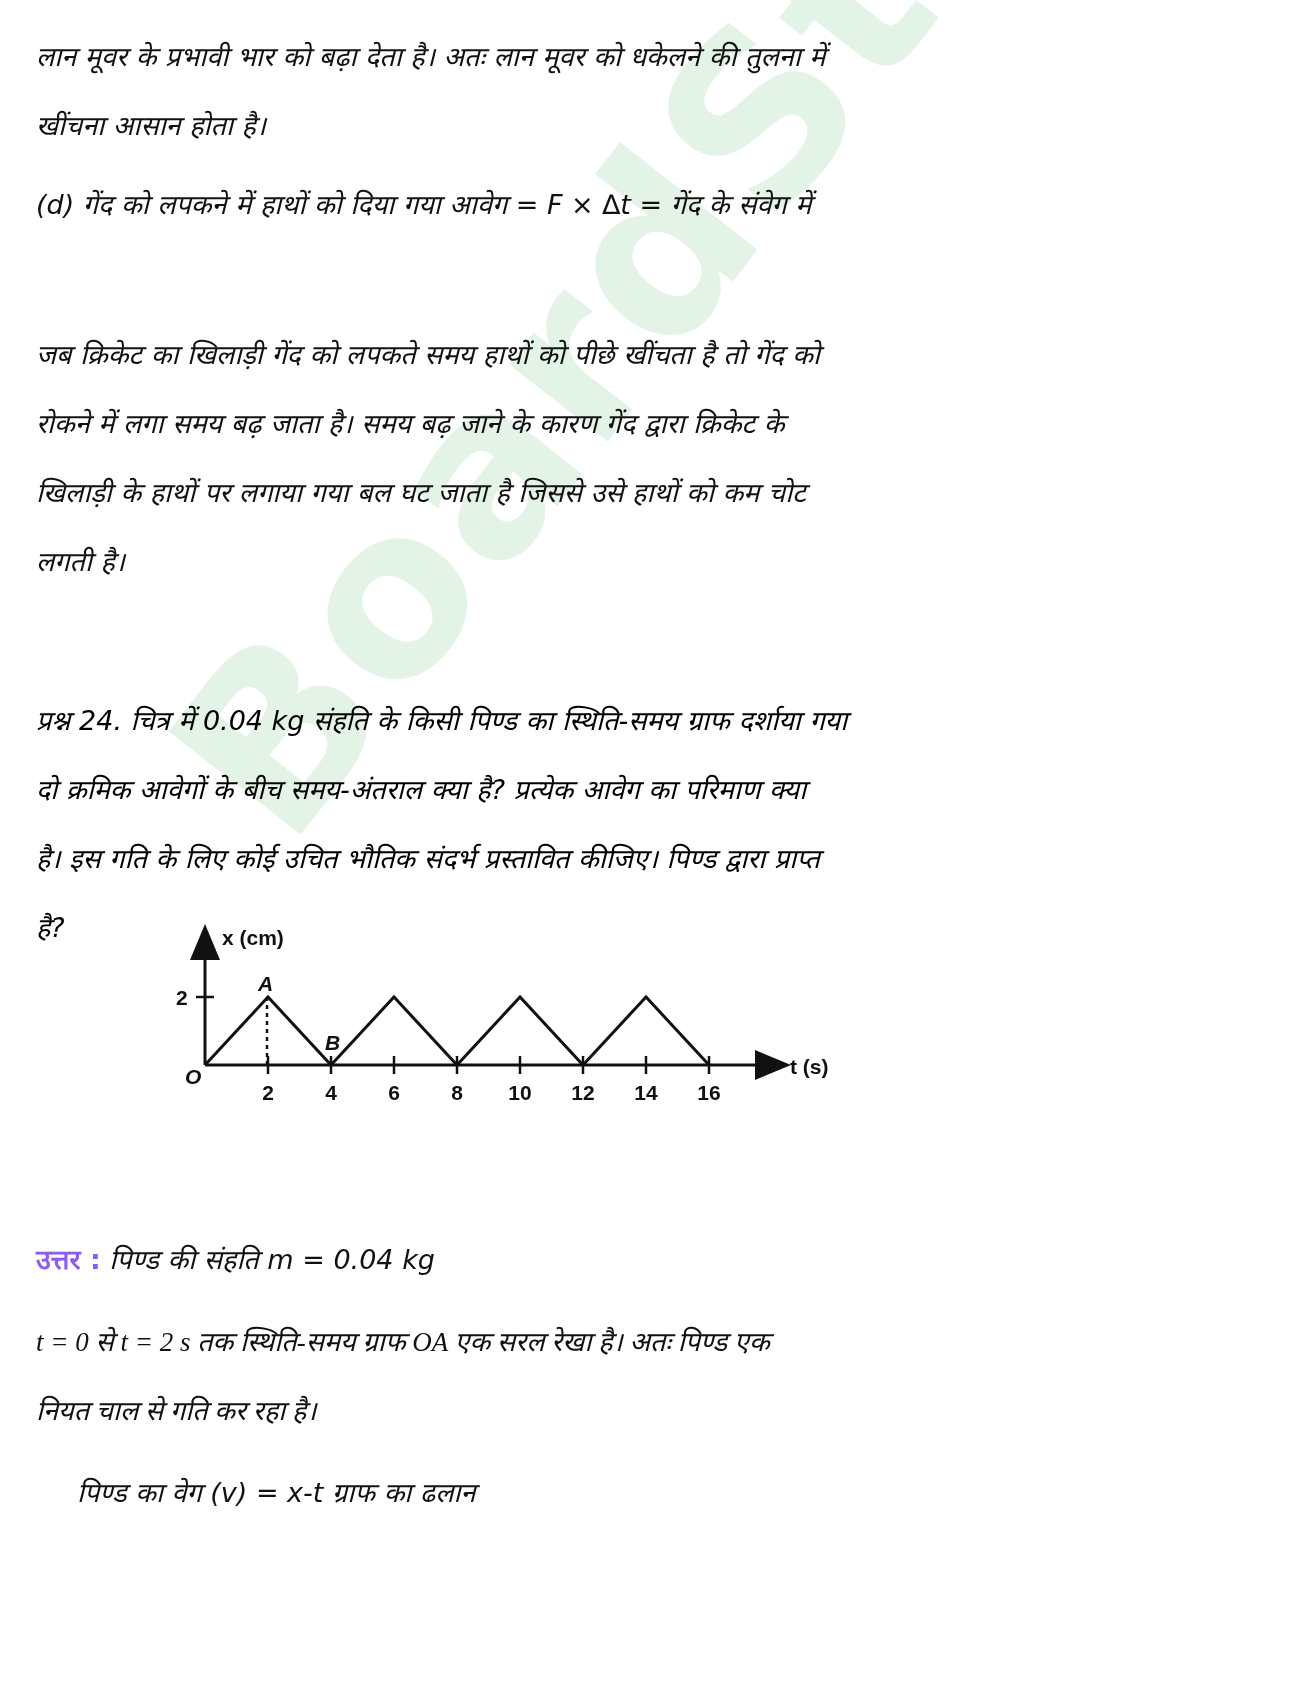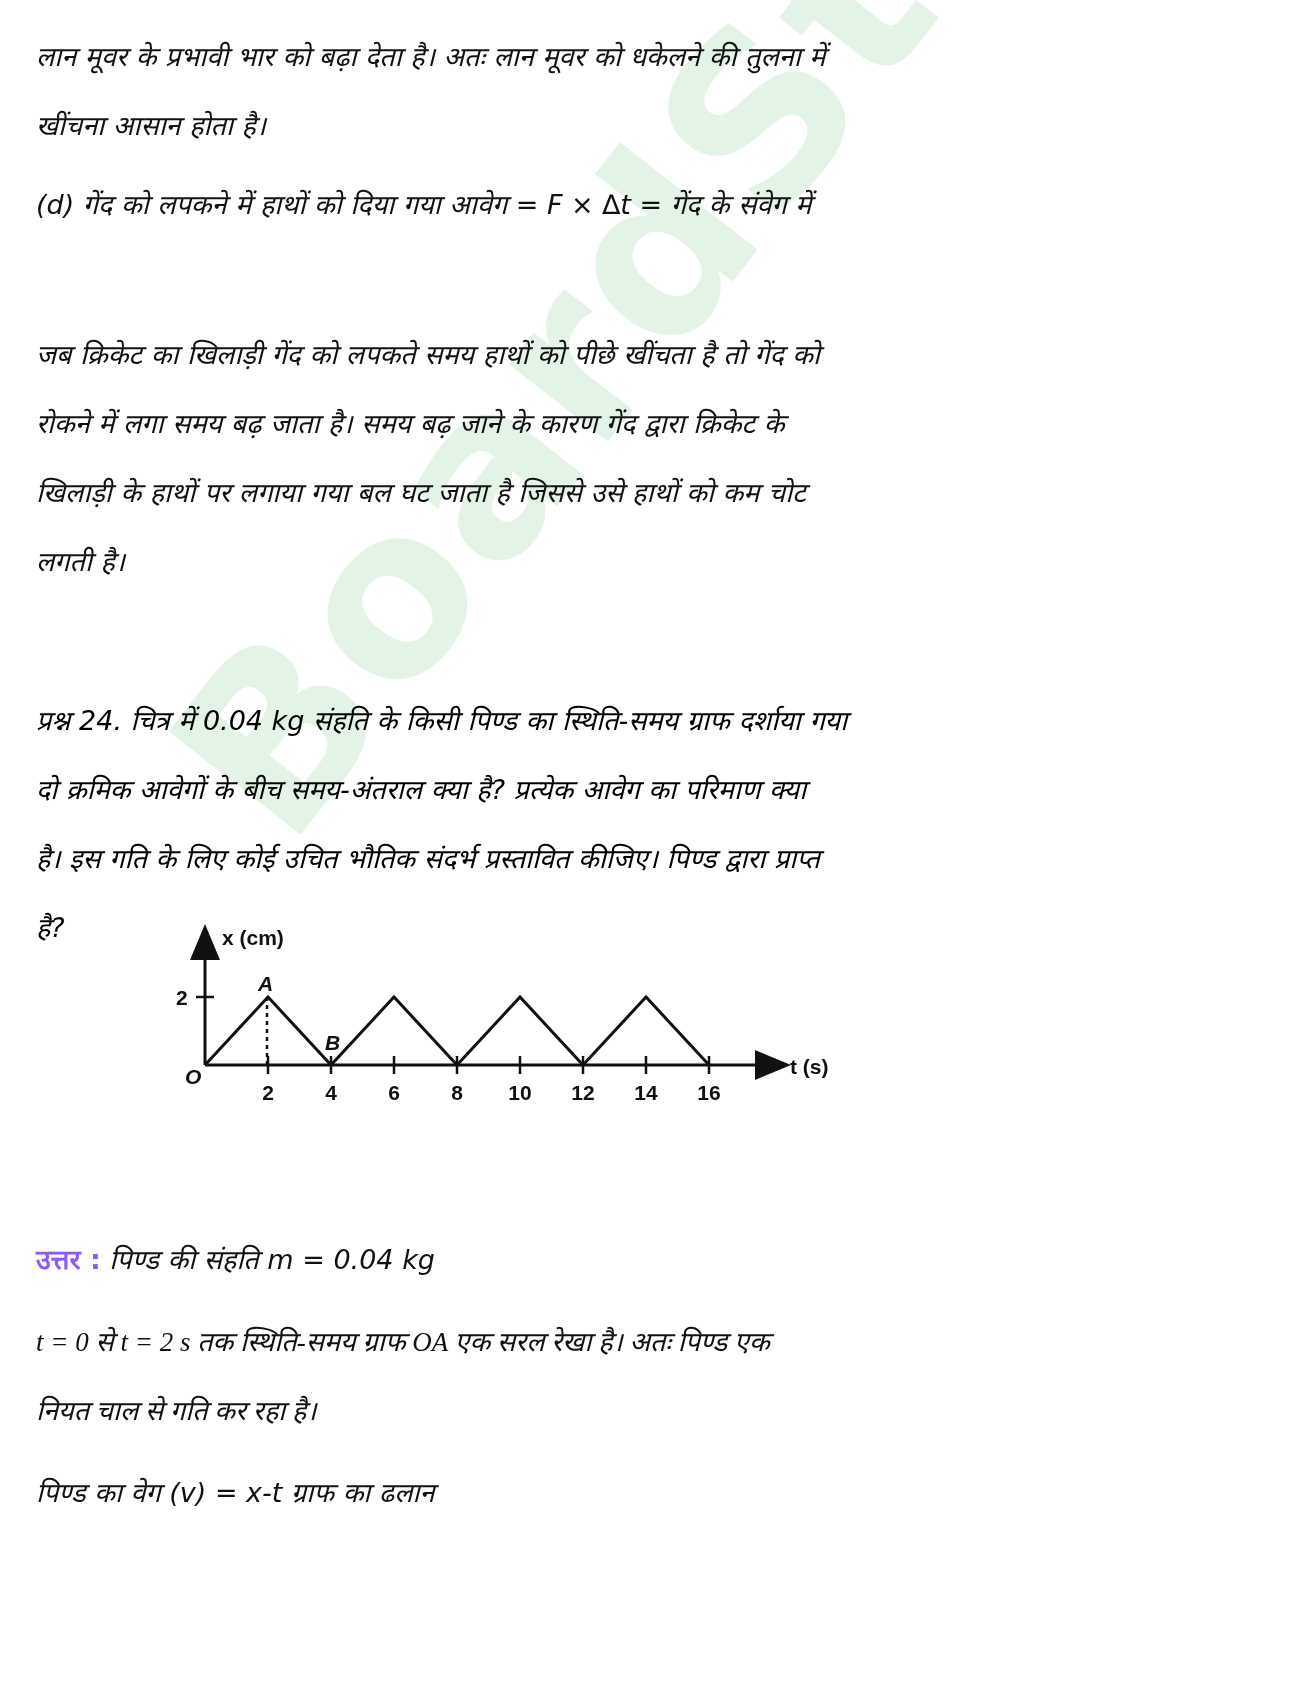--- a/index.html
+++ b/index.html
@@ -87,15 +87,15 @@
     <span class="ans-label">उत्तर :</span>
     <span>पिण्ड की संहति m = 0.04 kg</span>
   </div>
 </div>
 
 <div class="para" style="top:1308px;font-family:Liberation Serif, serif;">
   <div>t = 0 से t = 2 s तक स्थिति-समय ग्राफ OA एक सरल रेखा है। अतः पिण्ड एक</div>
   <div>नियत चाल से गति कर रहा है।</div>
 </div>
 
-<div class="para" style="top:1458px;">
+<div class="para" style="top:1458px;margin-left:41px;">
   <div>पिण्ड का वेग (v) = x-t ग्राफ का ढलान</div>
 </div>
 
 </body></html>

